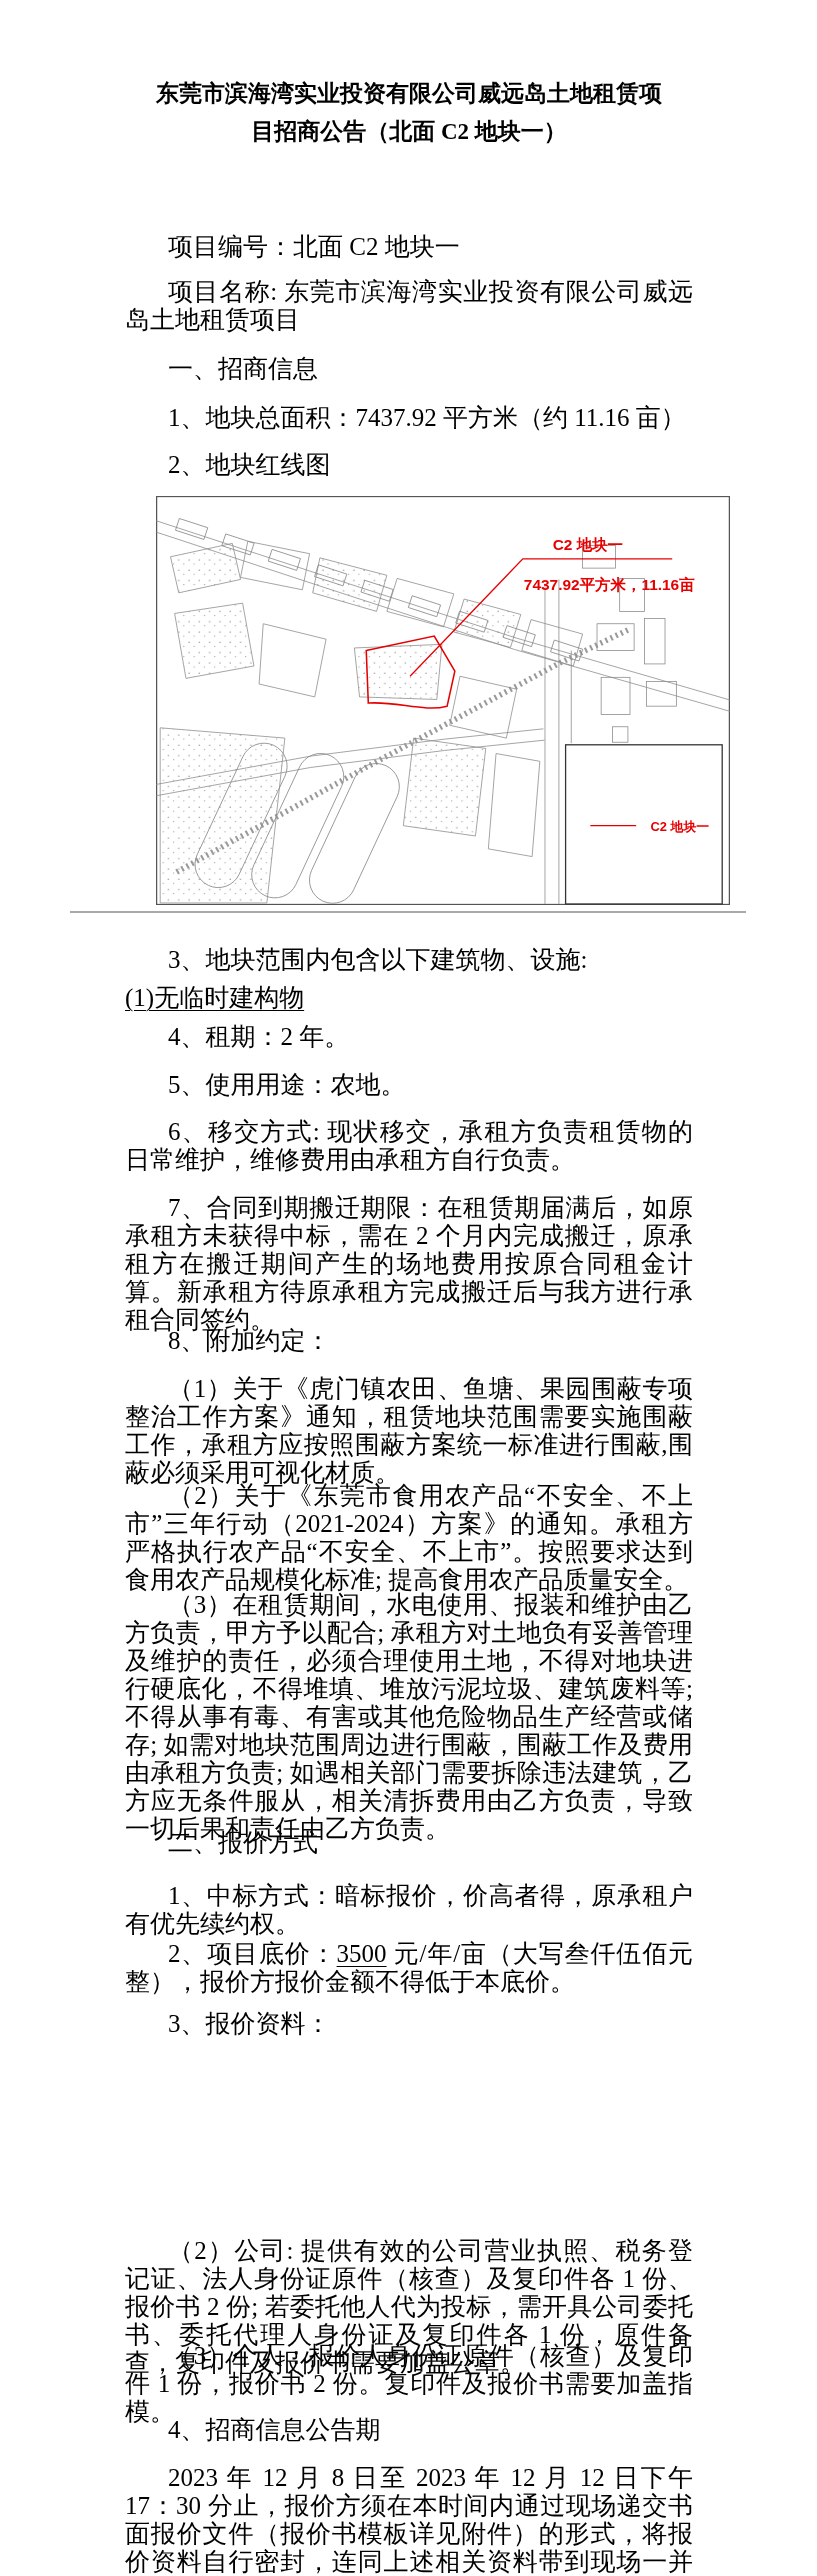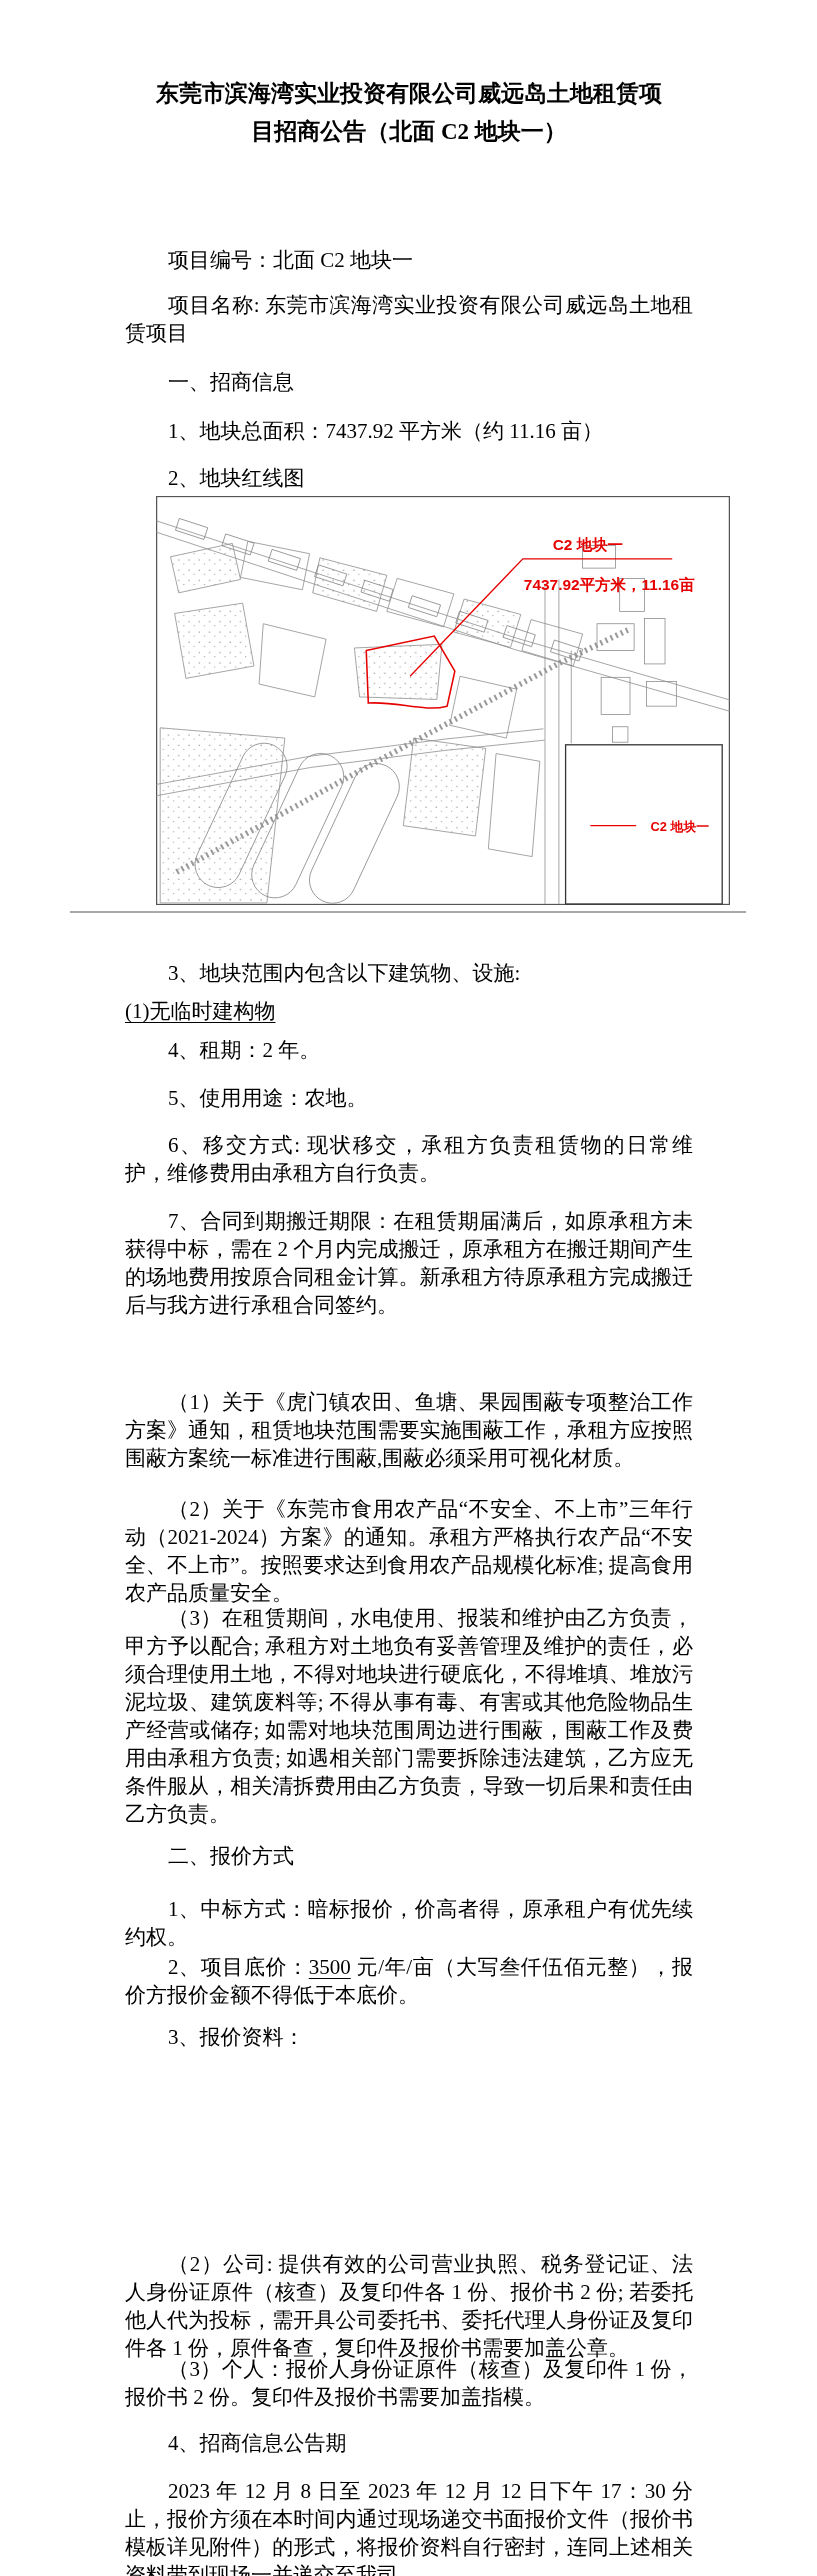--- a/index.html
+++ b/index.html
@@ -19,24 +19,23 @@
     width:520px;
     text-align:center;
     font-weight:bold;
     font-size:23px;
     line-height:38px;
   }
   .para{
     position:absolute;
     left:125px;
     width:568px;
-    font-size:21px;
+    font-size:25px;
     line-height:28px;
     text-align:justify;
-    margin-top:13px;
   }
   .indent{ text-indent:43px; }
   .ul{ text-decoration:underline; text-decoration-thickness:1.3px; text-underline-offset:4.1px; }
   u{ text-decoration-thickness:1.3px; text-underline-offset:4.1px; }
   .map-wrap{
     position:absolute;
     left:156px;
     top:496px;
     width:470px;
     height:409px;
@@ -140,20 +139,21 @@
   </div>
 
   <div class="map-rule"></div>
 
   <div class="para indent" style="top:946px">3、地块范围内包含以下建筑物、设施:</div>
   <div class="para ul" style="top:984px">(1)无临时建构物</div>
   <div class="para indent" style="top:1023px">4、租期：2 年。</div>
   <div class="para indent" style="top:1071px">5、使用用途：农地。</div>
   <div class="para indent" style="top:1118px">6、移交方式: 现状移交，承租方负责租赁物的日常维护，维修费用由承租方自行负责。</div>
   <div class="para indent" style="top:1194px">7、合同到期搬迁期限：在租赁期届满后，如原承租方未获得中标，需在 2 个月内完成搬迁，原承租方在搬迁期间产生的场地费用按原合同租金计算。新承租方待原承租方完成搬迁后与我方进行承租合同签约。</div>
+  <div class="para indent" style="top:1327px">8、附加约定：</div>
   <div class="para indent" style="top:1375px">（1）关于《虎门镇农田、鱼塘、果园围蔽专项整治工作方案》通知，租赁地块范围需要实施围蔽工作，承租方应按照围蔽方案统一标准进行围蔽,围蔽必须采用可视化材质。</div>
   <div class="para indent" style="top:1482px">（2）关于《东莞市食用农产品“不安全、不上市”三年行动（2021-2024）方案》的通知。承租方严格执行农产品“不安全、不上市”。按照要求达到食用农产品规模化标准; 提高食用农产品质量安全。</div>
   <div class="para indent" style="top:1591px">（3）在租赁期间，水电使用、报装和维护由乙方负责，甲方予以配合; 承租方对土地负有妥善管理及维护的责任，必须合理使用土地，不得对地块进行硬底化，不得堆填、堆放污泥垃圾、建筑废料等; 不得从事有毒、有害或其他危险物品生产经营或储存; 如需对地块范围周边进行围蔽，围蔽工作及费用由承租方负责; 如遇相关部门需要拆除违法建筑，乙方应无条件服从，相关清拆费用由乙方负责，导致一切后果和责任由乙方负责。</div>
 
   <div class="para indent" style="top:1829px">二、报价方式</div>
   <div class="para indent" style="top:1882px">1、中标方式：暗标报价，价高者得，原承租户有优先续约权。</div>
   <div class="para indent" style="top:1940px"><span>2、项目底价：</span><u>3500</u><span> 元/年/亩（大写叁仟伍佰元整），报价方报价金额不得低于本底价。</span></div>
   <div class="para indent" style="top:2010px">3、报价资料：</div>
   <div class="para indent" style="top:2237px">（2）公司: 提供有效的公司营业执照、税务登记证、法人身份证原件（核查）及复印件各 1 份、报价书 2 份; 若委托他人代为投标，需开具公司委托书、委托代理人身份证及复印件各 1 份，原件备查，复印件及报价书需要加盖公章。</div>
   <div class="para indent" style="top:2342px">（3）个人：报价人身份证原件（核查）及复印件 1 份，报价书 2 份。复印件及报价书需要加盖指模。</div>

